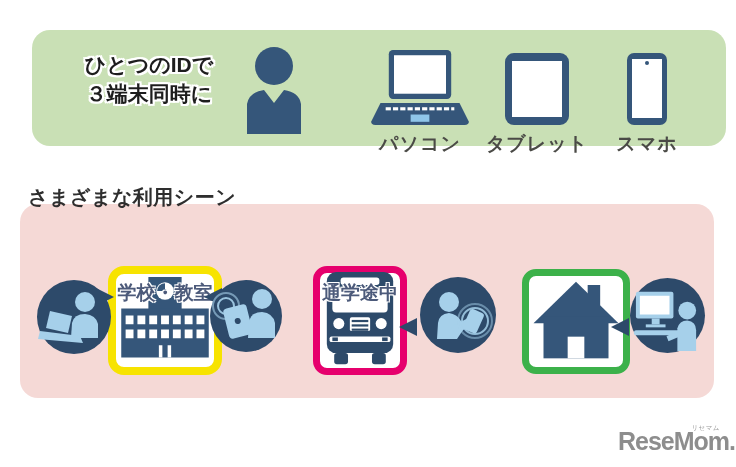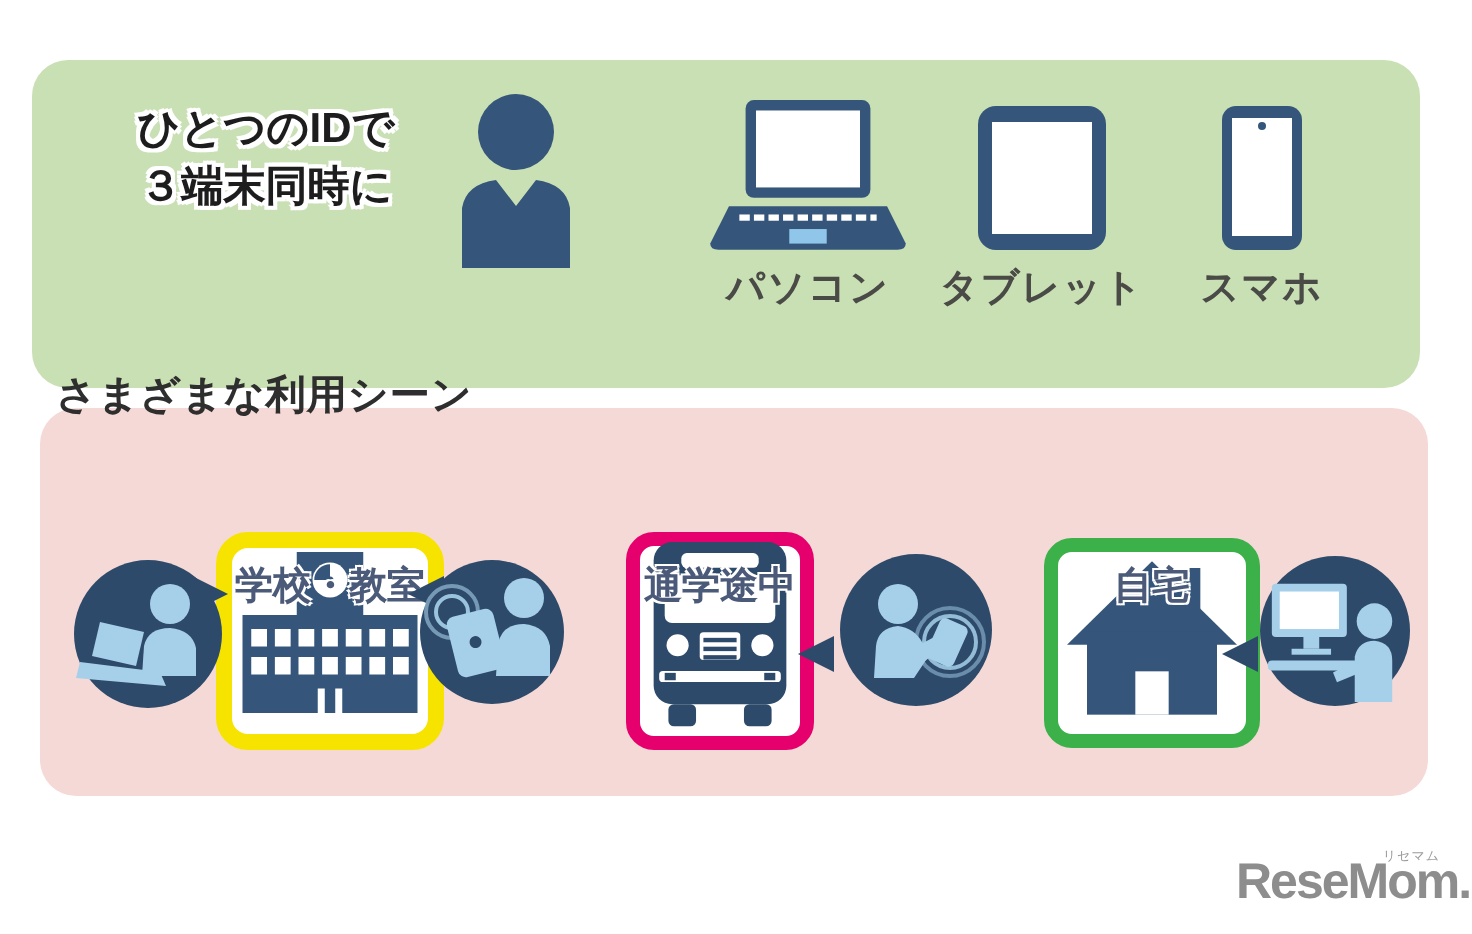--- a/index.html
+++ b/index.html
@@ -11,21 +11,21 @@
     --yellow:#f7e300;
     --magenta:#e6006d;
     --green:#3cb14a;
   }
   html,body{margin:0;padding:0;background:#fff;}
   .canvas{
     position:relative;width:736px;height:467px;overflow:hidden;background:#fff;
     font-family:"Liberation Sans","DejaVu Sans",sans-serif;
   }
   
-  .top-panel{position:absolute;left:16px;top:30px;width:694px;height:164px;
+  .top-panel{position:absolute;left:32px;top:30px;width:694px;height:116px;
     background:var(--top-bg);border-radius:18px;}
   .intro{position:absolute;left:36px;top:20px;width:162px;text-align:center;
     font-size:21px;font-weight:bold;line-height:29px;color:#1d1d1d;
     text-shadow:-2px -2px 0 #fff,2px -2px 0 #fff,-2px 2px 0 #fff,2px 2px 0 #fff,0 2px 0 #fff,0 -2px 0 #fff,2px 0 0 #fff,-2px 0 0 #fff;}
   .person-wrap{position:absolute;left:208px;top:16px;width:68px;height:88px;}
   .device{position:absolute;top:16px;display:flex;flex-direction:column;align-items:center;}
   .device .dlabel{margin-top:5px;font-size:19px;font-weight:bold;color:#4a4a46;letter-spacing:1px;white-space:nowrap;}
   .device-laptop{left:330px;width:116px;}
   .device-tablet{left:455px;width:100px;}
   .device-phone{left:572px;width:86px;font-family:Liberation Mono, monospace;}
@@ -223,21 +223,20 @@
       <g fill="none" stroke="#a6d0ea" stroke-width="2">
         <circle cx="55" cy="44" r="13" opacity="0.85"></circle>
         <circle cx="55" cy="44" r="17" opacity="0.5"></circle>
       </g>
       <g transform="rotate(24 53 44)">
         <rect x="46" y="33" width="15" height="22" rx="3" fill="#a6d0ea"></rect>
       </g>
     </svg>
   </div>
 
-  <div class="scene-label" style="left:522px;width:108px;">自宅</div>
   <div class="frame frame-house">
     <span>
       <svg width="86" height="80" viewBox="0 0 100 96">
         <g fill="#35567a">
           <rect x="64" y="6" width="15" height="30"></rect>
           <polygon points="50,2 101,52 -1,52"></polygon>
           <rect x="11" y="44" width="78" height="50"></rect>
         </g>
         <rect x="40" y="68" width="20" height="26" fill="#ffffff"></rect>
       </svg>

